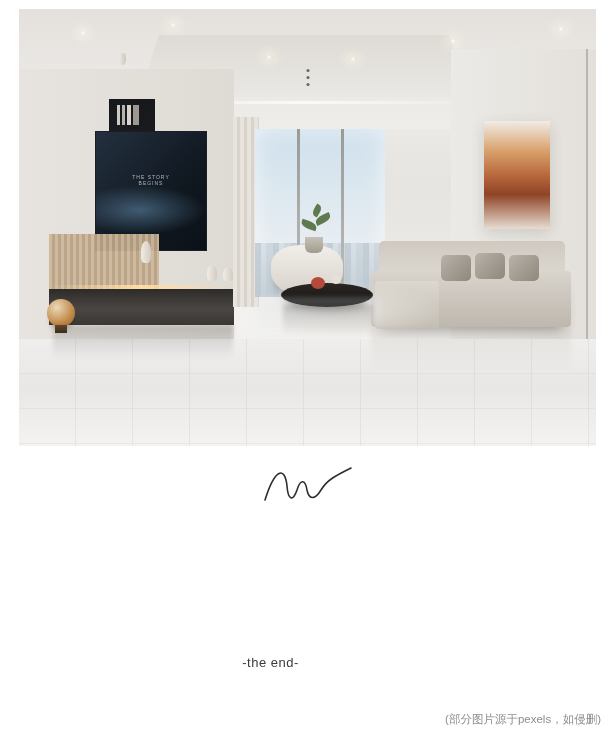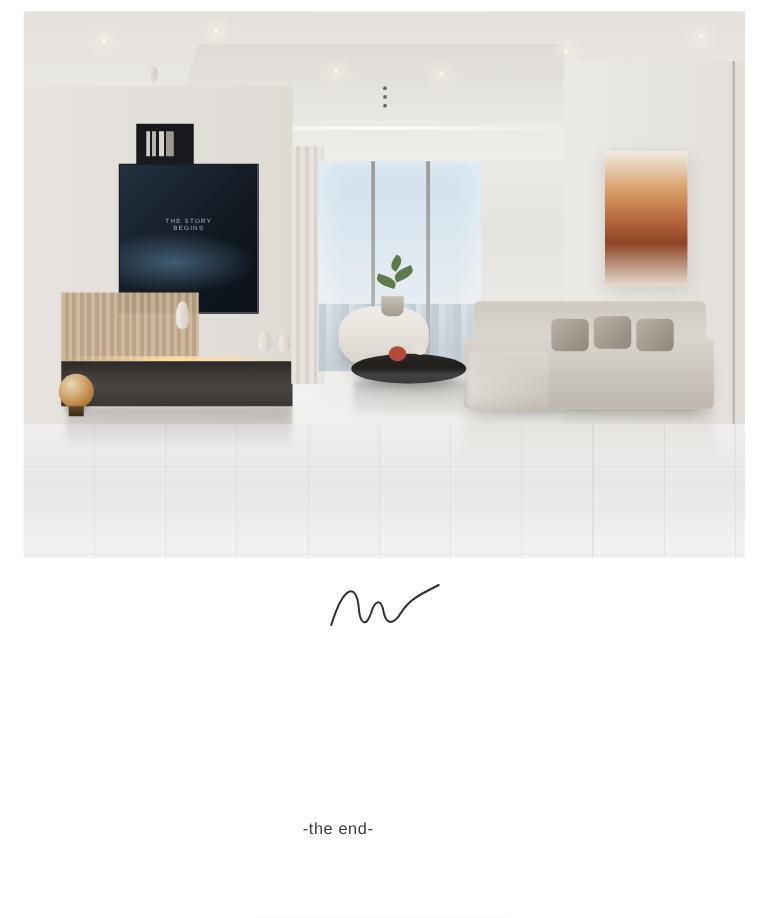--- a/index.html
+++ b/index.html
@@ -364,14 +364,15 @@
 
   <div class="squiggle">
     <svg width="90" height="46" viewBox="0 0 90 46" fill="none">
       <path d="M2 38 C 12 6, 22 4, 24 24 C 25 38, 30 40, 34 28 C 37 18, 42 16, 44 28 C 46 38, 52 38, 58 28 C 64 18, 72 14, 88 6" stroke="#2f2f2f" stroke-width="1.6" stroke-linecap="round" fill="none"></path>
     </svg>
   </div>
 
 
   <div class="the-end">-the end-</div>
 
+  <div class="credit">(部分图片源于pexels，如侵删)</div>
 
 </div>
 
 </body></html>

